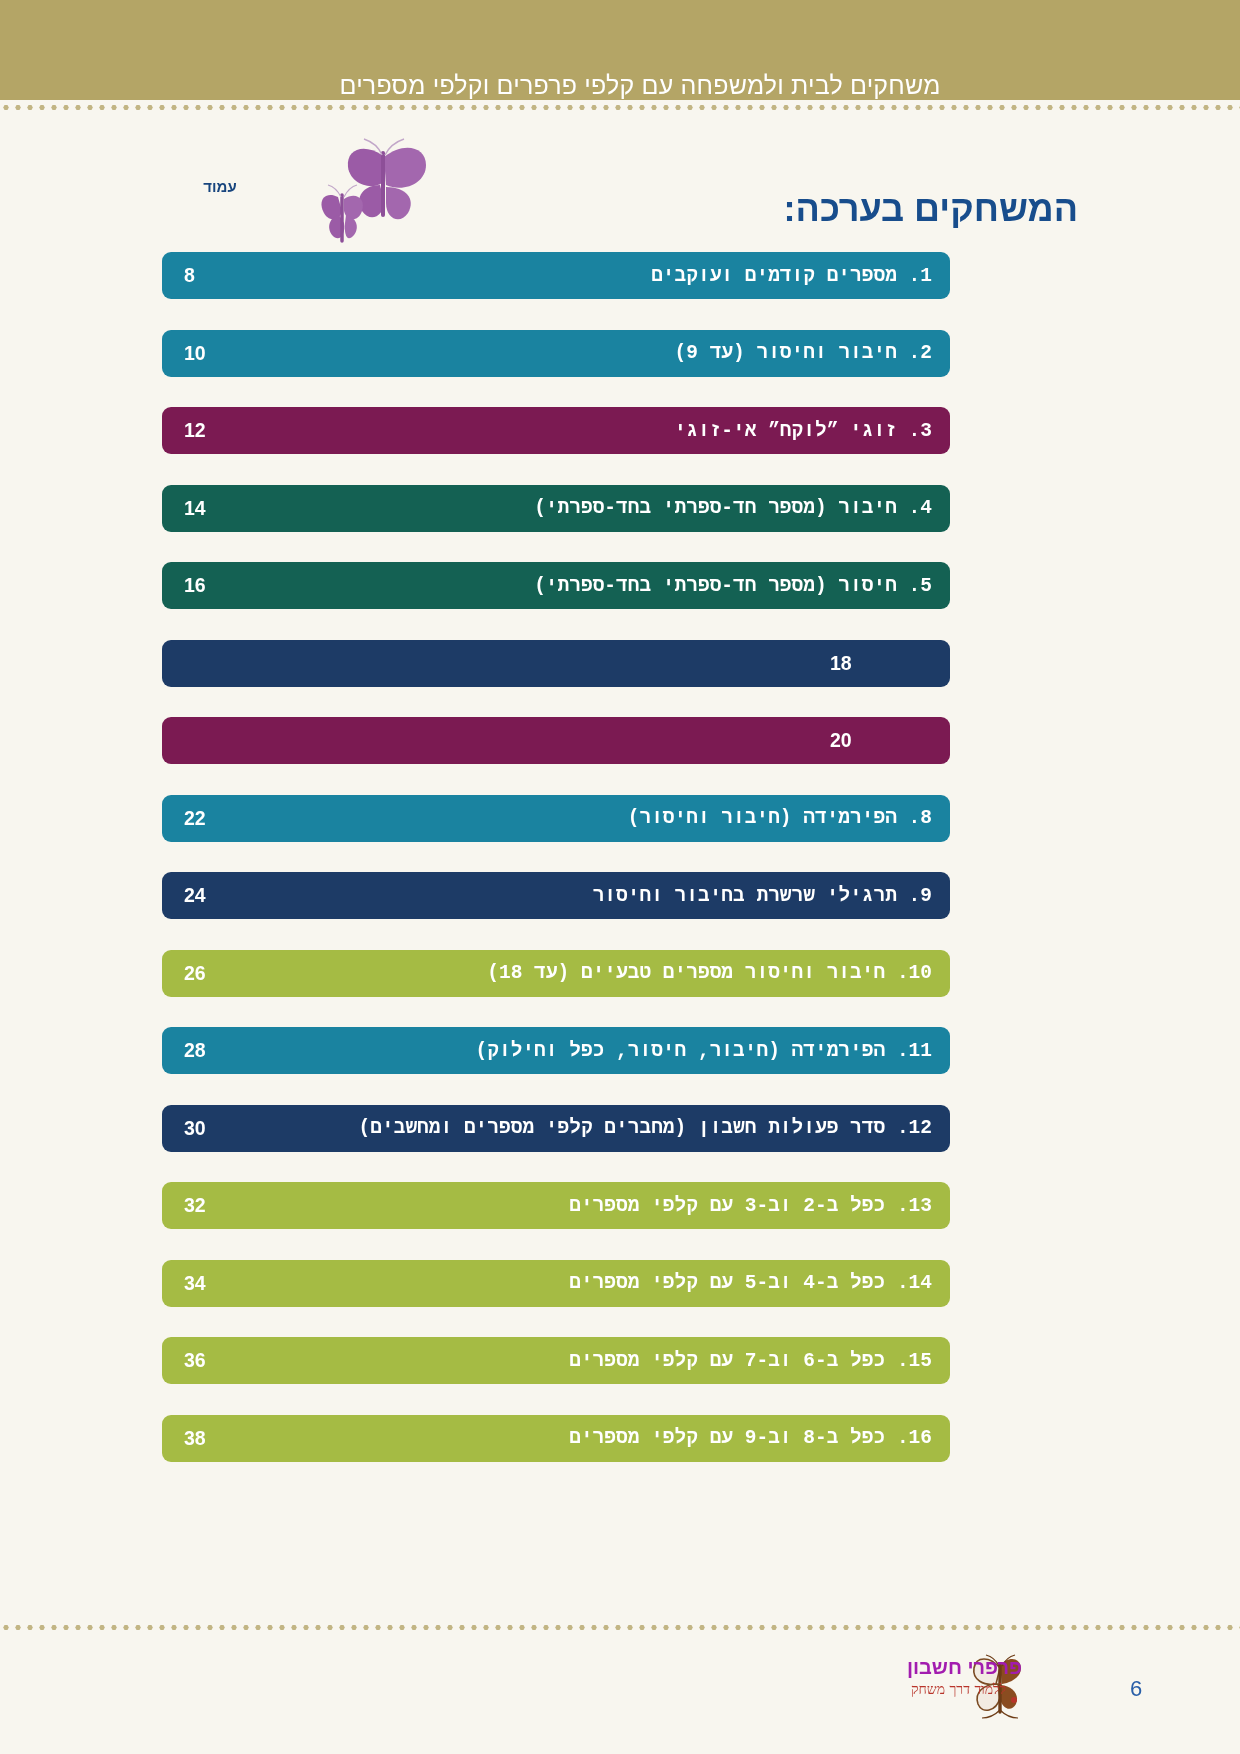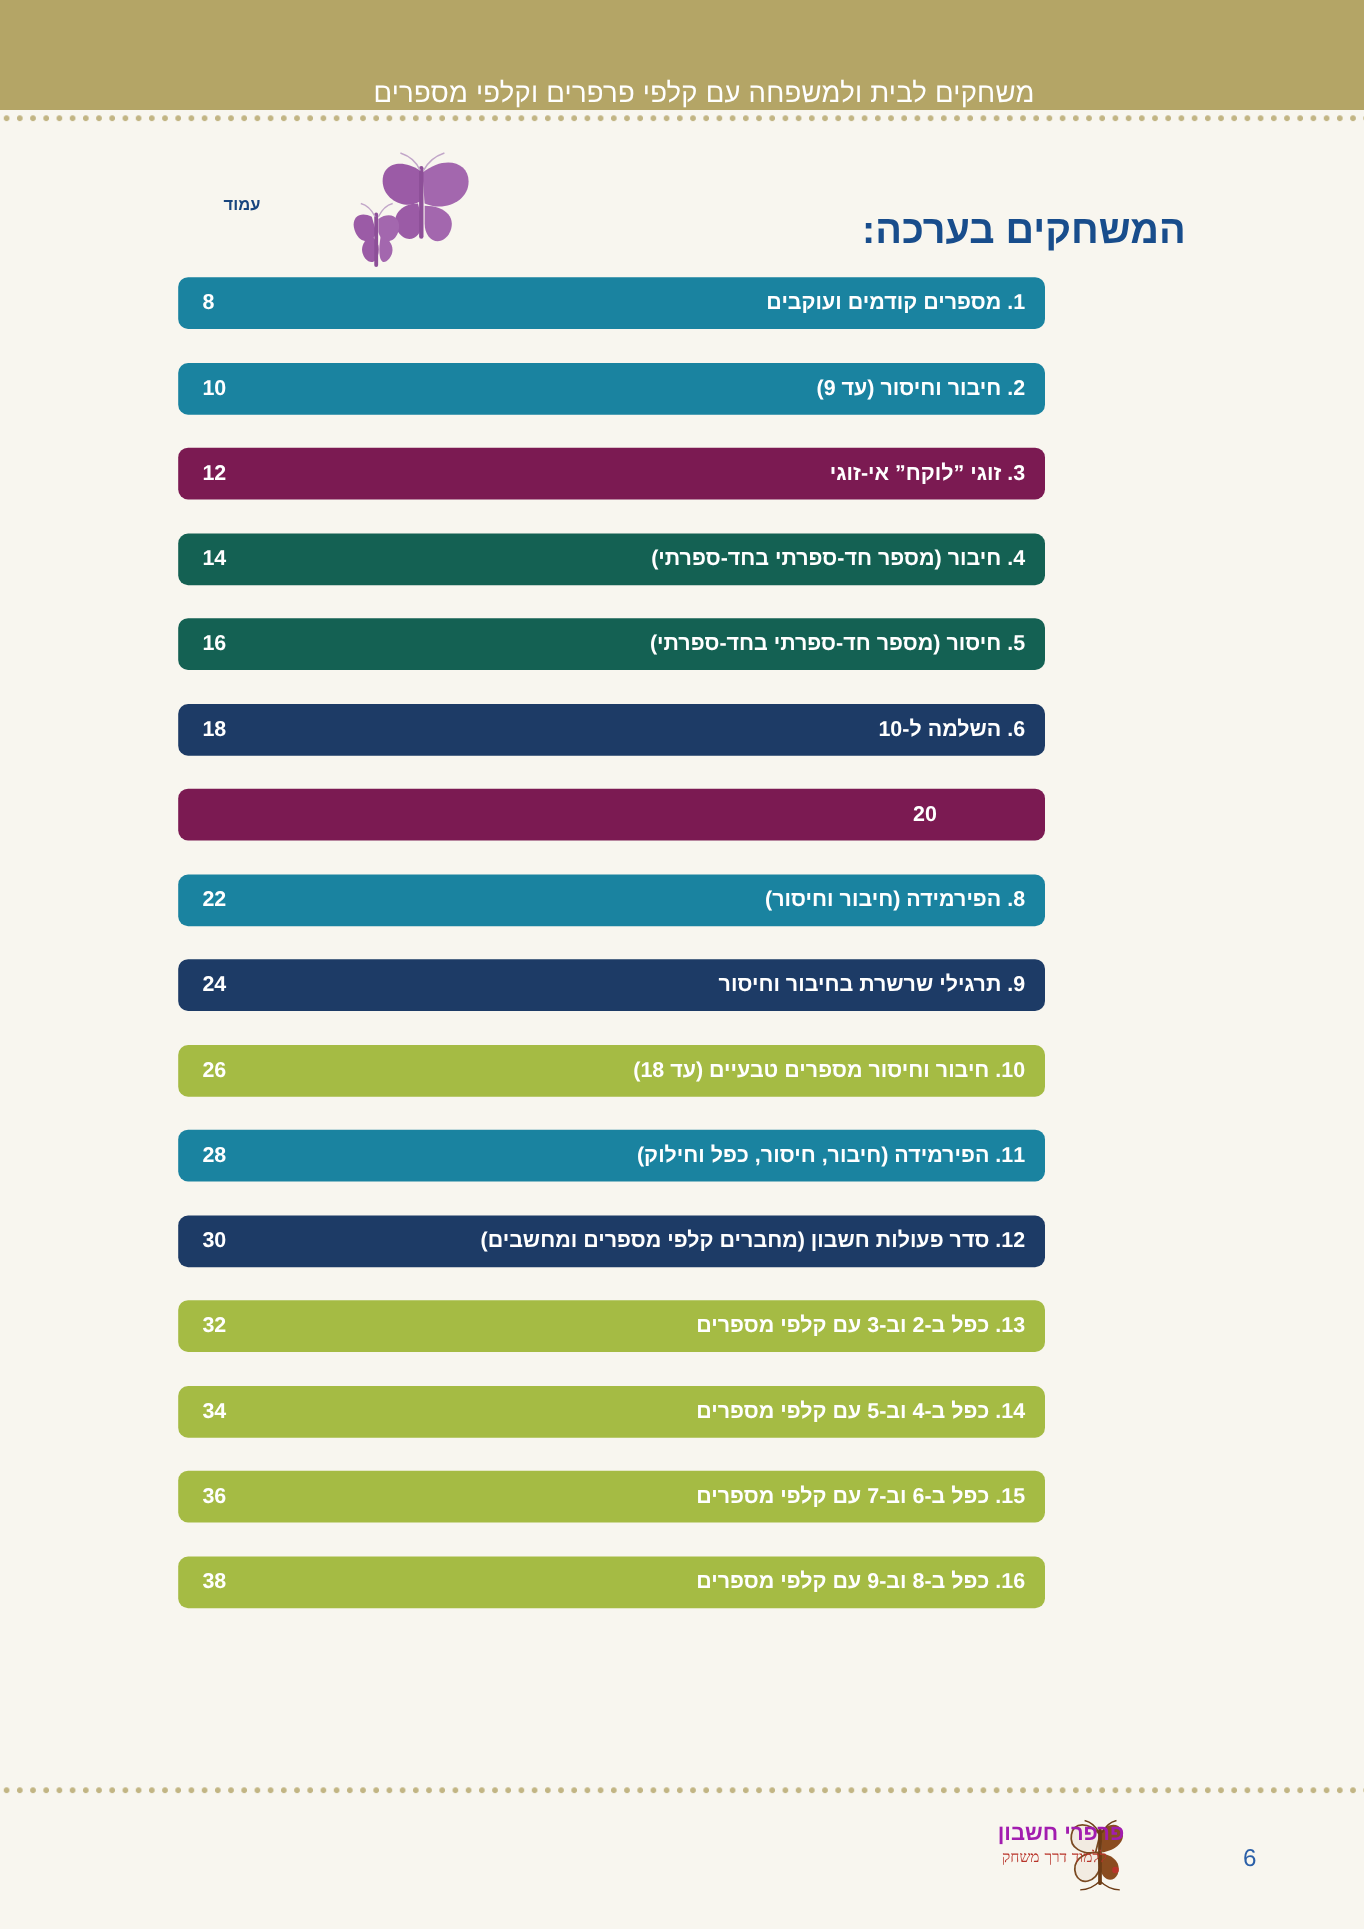--- a/index.html
+++ b/index.html
@@ -106,20 +106,21 @@
   .toc-row .row-title {
     flex: 1 1 auto;
     text-align: right;
     direction: rtl;
     padding-right: 18px;
     color: #ffffff;
     font-size: 19.5px;
     font-weight: bold;
     white-space: nowrap;
     overflow: hidden;
+    font-family: Liberation Mono, monospace;
   }
   .toc-row .row-page {
     flex: 0 0 120px;
     text-align: left;
     padding-left: 22px;
     color: #ffffff;
     font-size: 19.5px;
     font-weight: bold;
     direction: ltr;
   }
@@ -236,21 +237,20 @@
       </div>
       <div class="toc-row" style="background: rgb(20, 97, 83);">
         <div class="row-title">4. חיבור (מספר חד-ספרתי בחד-ספרתי)</div>
         <div class="row-page">14</div>
       </div>
       <div class="toc-row" style="background: rgb(20, 97, 83);">
         <div class="row-title">5. חיסור (מספר חד-ספרתי בחד-ספרתי)</div>
         <div class="row-page">16</div>
       </div>
       <div class="toc-row" style="background: rgb(29, 59, 102);">
-        <div class="row-title">6. השלמה ל-10</div>
         <div class="row-page">18</div>
       </div>
       <div class="toc-row" style="background: rgb(123, 26, 82);">
         <div class="row-page">20</div>
       </div>
       <div class="toc-row" style="background: rgb(26, 131, 160);">
         <div class="row-title">8. הפירמידה (חיבור וחיסור)</div>
         <div class="row-page">22</div>
       </div>
       <div class="toc-row" style="background: rgb(29, 59, 102);">

